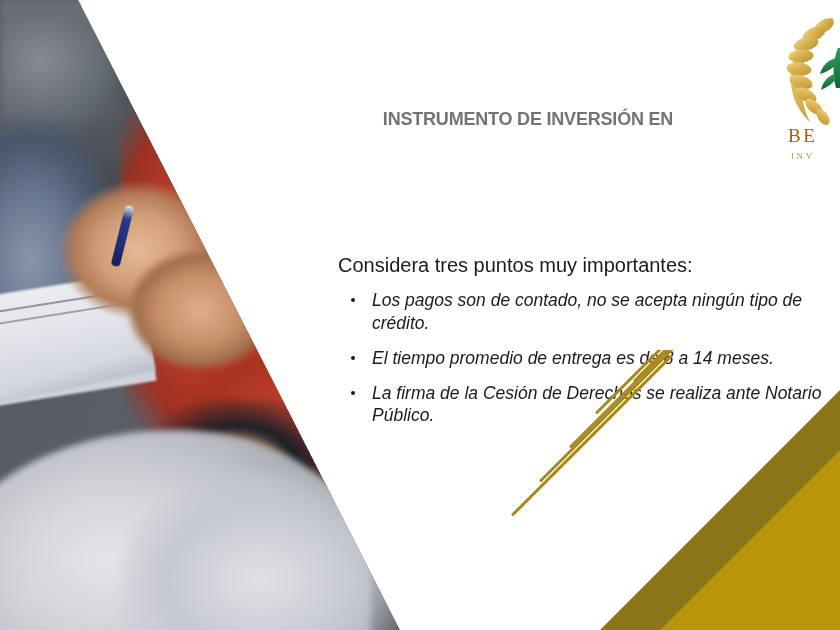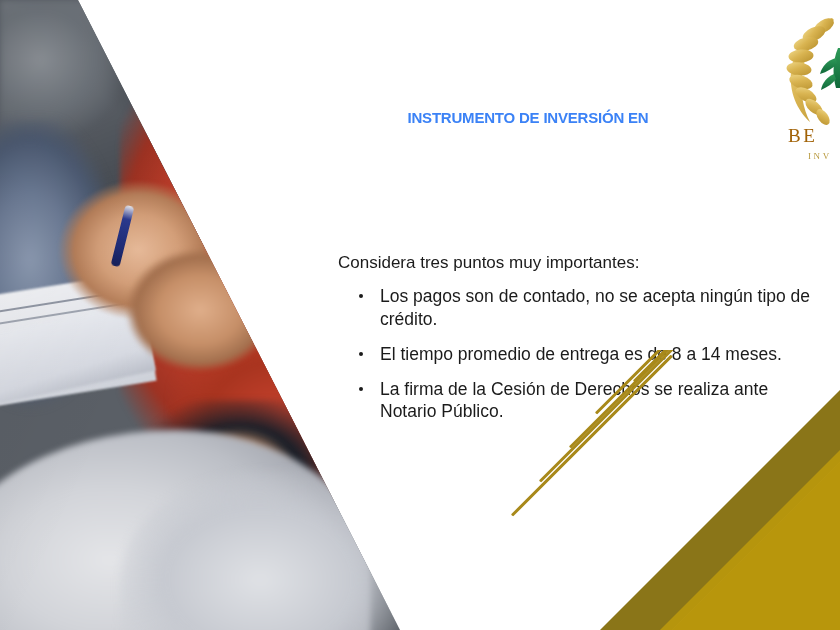--- a/index.html
+++ b/index.html
@@ -183,44 +183,45 @@
   
   .title-block {
     position: absolute;
     left: 278px;
     top: 108px;
     width: 500px;
     text-align: center;
     line-height: 1.30;
   }
   .title-line {
-    color: #3b82f6;
-    font-size: 15px;
+    color: #737373;
+    font-size: 18px;
     font-weight: bold;
     letter-spacing: -0.2px;
     white-space: nowrap;
   }
 
   
   .body-block {
     position: absolute;
     left: 338px;
     top: 252px;
     width: 498px;
   }
   .intro-line {
     color: #1b1b1b;
-    font-size: 17px;
+    font-size: 20px;
     line-height: 1.32;
     margin-bottom: 11px;
   }
   .bullet-list {
     list-style: none;
-    margin: 8px;
+    margin: 0;
     padding: 0;
+    font-style: italic;
   }
   .bullet-item {
     position: relative;
     padding-left: 34px;
     margin-bottom: 12px;
     color: #1b1b1b;
     font-size: 17.5px;
     line-height: 1.30;
   }
   .bullet-dot {
@@ -253,21 +254,21 @@
     left: 18px;
     top: 117px;
     font-size: 19px;
     letter-spacing: 2.5px;
     color: #a16207;
     font-family: "Liberation Serif", serif;
     white-space: nowrap;
   }
   .logo-text-sub {
     position: absolute;
-    left: 38px;
+    left: 21px;
     top: 143px;
     font-size: 9px;
     letter-spacing: 2.6px;
     color: #b99a3f;
     font-family: "Liberation Serif", serif;
     white-space: nowrap;
   }
 
   
   .corner-deco {

